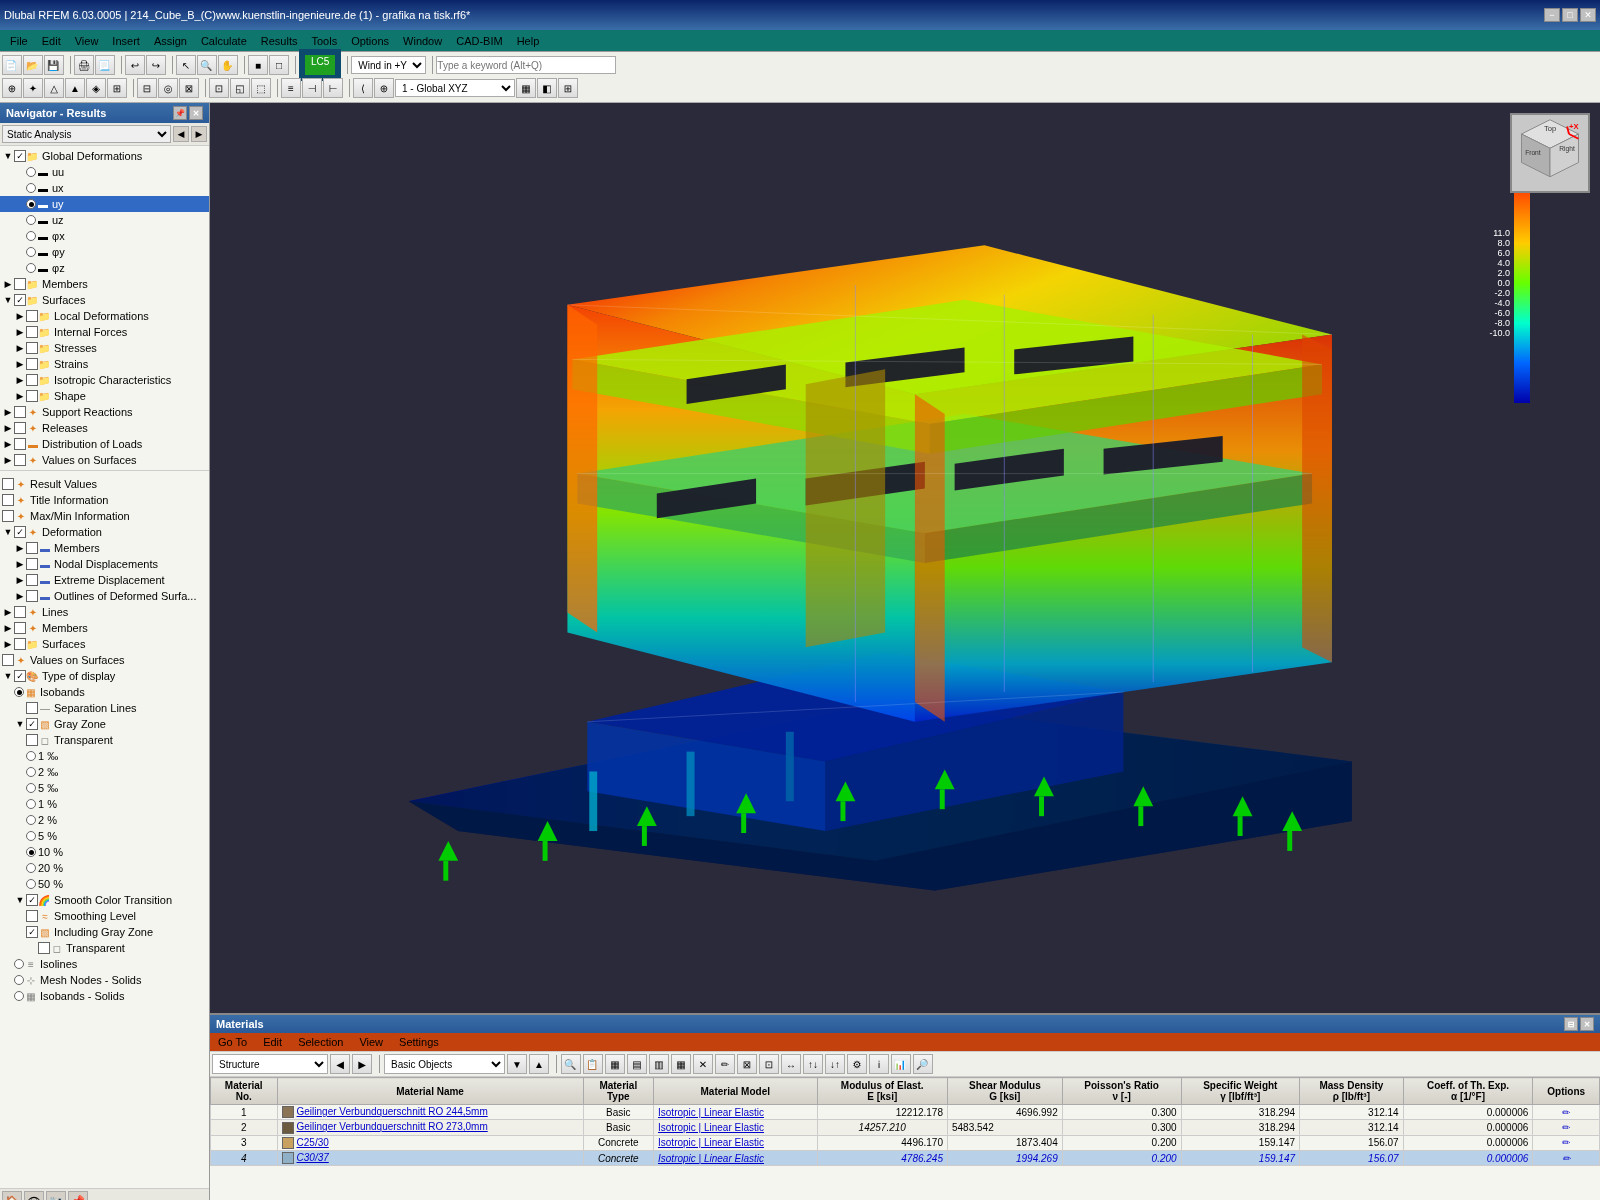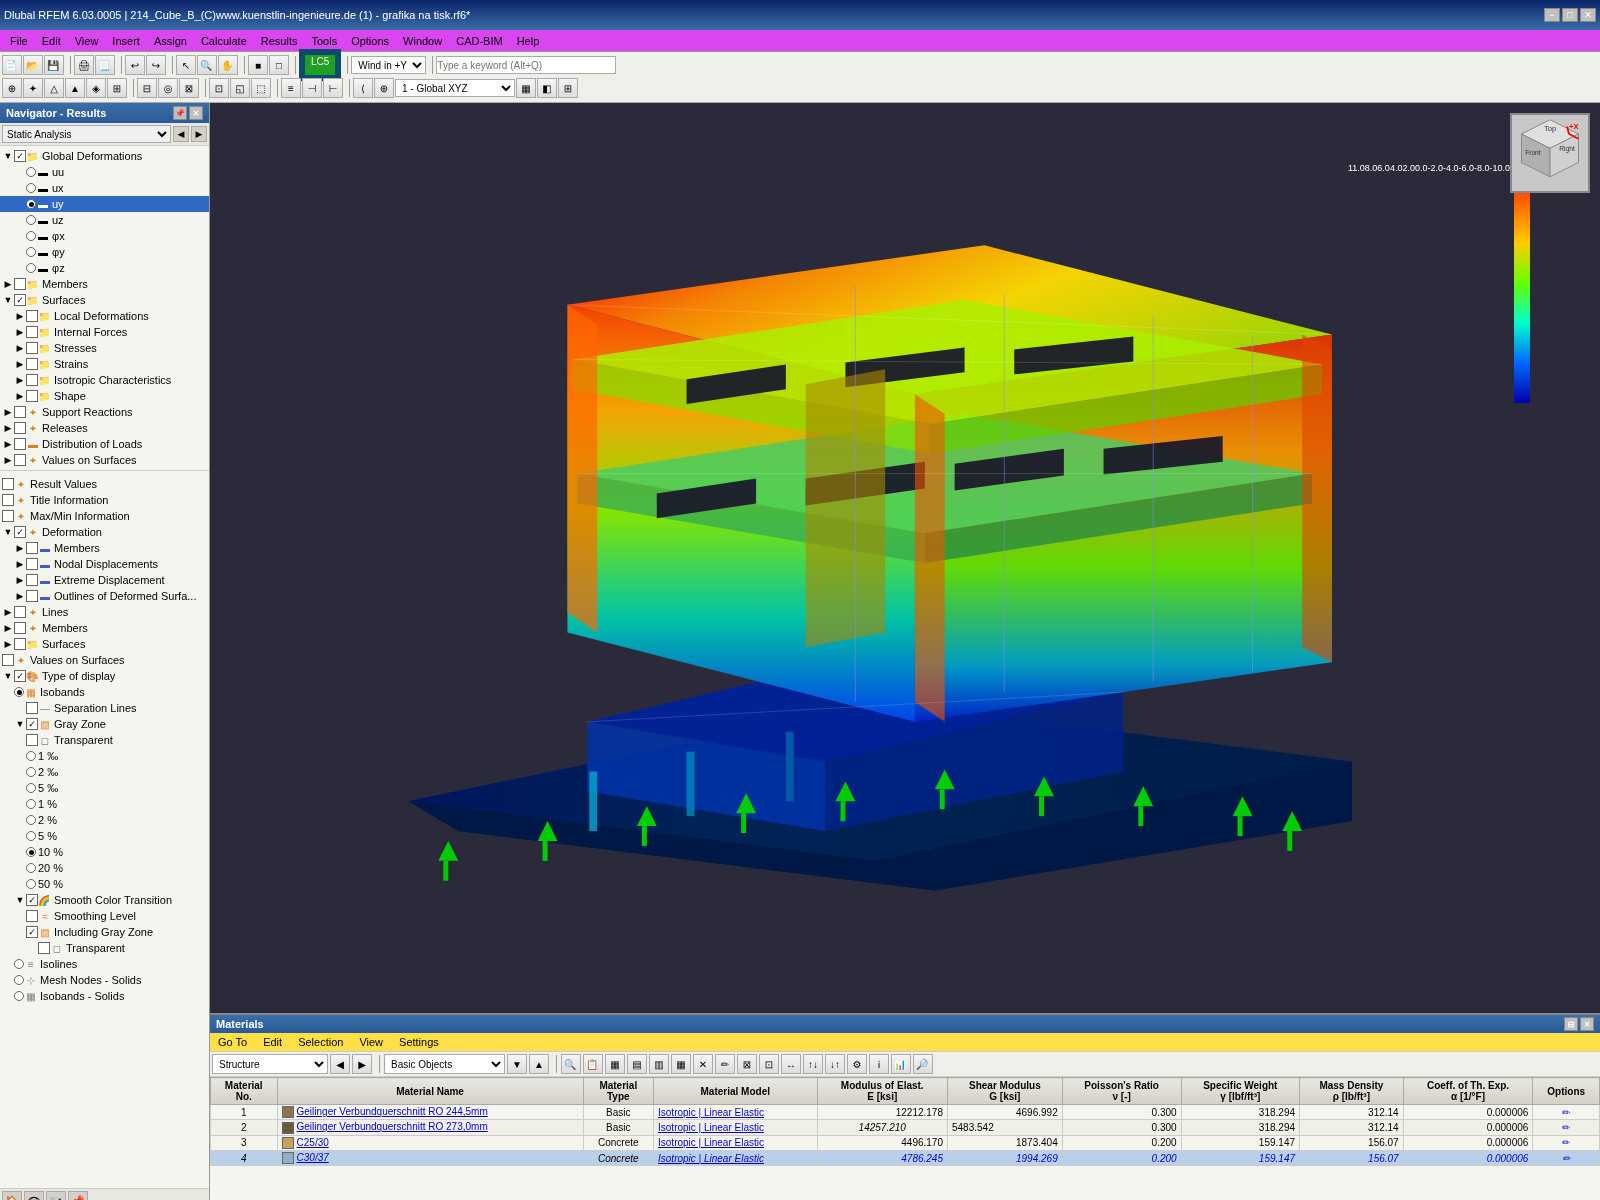--- a/index.html
+++ b/index.html
@@ -21,21 +21,21 @@
       width: 16px; height: 14px;
       background: #c0c0c0;
       border: 1px solid #888;
       font-size: 9px;
       display: flex; align-items: center; justify-content: center;
       cursor: pointer;
     }
     
     
     #menubar {
-      background: #d946ef;
+      background: #0f766e;
       height: 22px;
       display: flex;
       align-items: center;
       padding: 0 4px;
       border-bottom: 1px solid #999;
       gap: 2px;
     }
     .menu-item {
       padding: 2px 6px;
       cursor: pointer;
@@ -232,21 +232,21 @@
       display: flex;
       align-items: center;
       justify-content: space-between;
     }
     #bottom-panel-header-btns { display: flex; gap: 2px; }
     
     #bottom-panel-menu {
       display: flex;
       align-items: center;
       padding: 2px 4px;
-      background: #fde047;
+      background: #c2410c;
       border-bottom: 1px solid #ccc;
       gap: 8px;
     }
     .panel-menu-item { cursor: pointer; padding: 1px 4px; font-size: 11px; }
     
     #bottom-panel-toolbar {
       display: flex;
       align-items: center;
       padding: 2px;
       background: #f0f0ea;
@@ -333,21 +333,21 @@
     #legend-container {
       position: absolute;
       right: 40px;
       top: 60px;
       display: flex;
       flex-direction: row;
       align-items: stretch;
     }
     #legend-values {
       display: flex;
-      flex-direction: row;
+      flex-direction: column;
       justify-content: center;
       margin-right: 4px;
       height: 240px;
     }
     #legend-gradient {
       width: 16px;
       height: 240px;
       background: linear-gradient(to bottom, #ff0000, #ff6600, #ffcc00, #66ff00, #00ffcc, #0066ff, #0000aa);
     }
     

